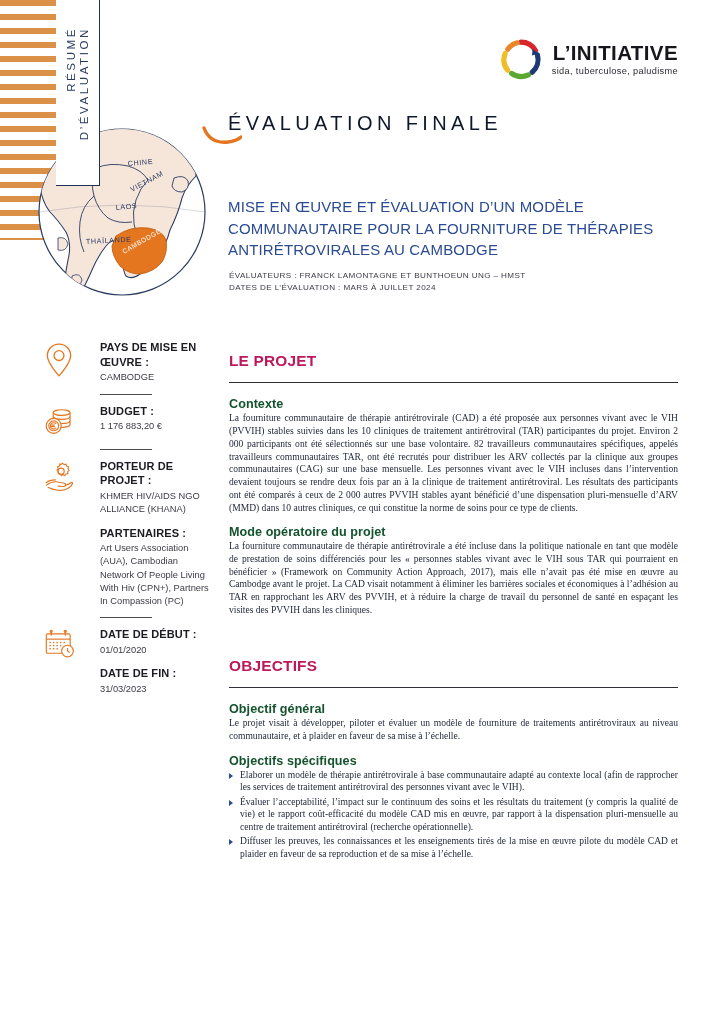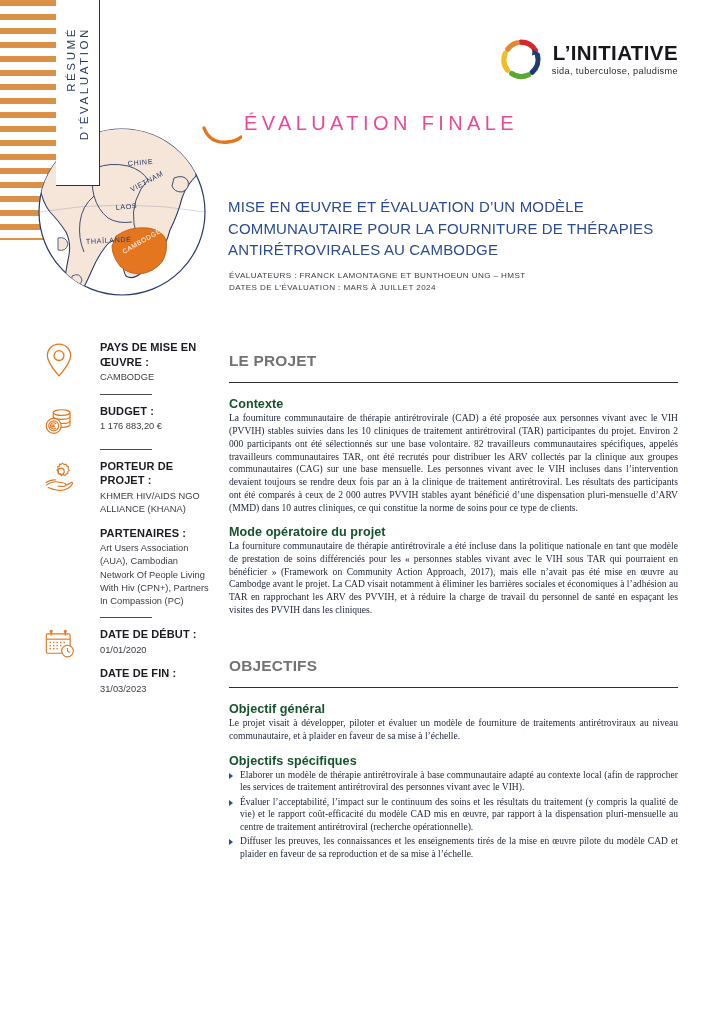--- a/index.html
+++ b/index.html
@@ -105,23 +105,22 @@
     line-height: 1;
   }
 
   
   .kicker {
     position: absolute;
     left: 228px;
     top: 112px;
     font-size: 20px;
     letter-spacing: 4.4px;
-    color: #ec4899;
+    color: #0f172a;
     font-weight: 400;
-    margin-left: 16px;
   }
   .kicker-swoosh {
     position: absolute;
     left: 202px;
     top: 122px;
     width: 40px;
     height: 26px;
   }
 
   
@@ -194,21 +193,21 @@
   
   .main-col {
     position: absolute;
     left: 229px;
     top: 352px;
     width: 449px;
   }
   .sec-title {
     font-size: 15.4px;
     font-weight: 700;
-    color: #737373;
+    color: #be185d;
     letter-spacing: .2px;
     text-transform: uppercase;
   }
   .sec-rule {
     height: 1.4px;
     background: #2e2e38;
     margin-top: 12px;
     margin-bottom: 14px;
   }
   .sub-title {

